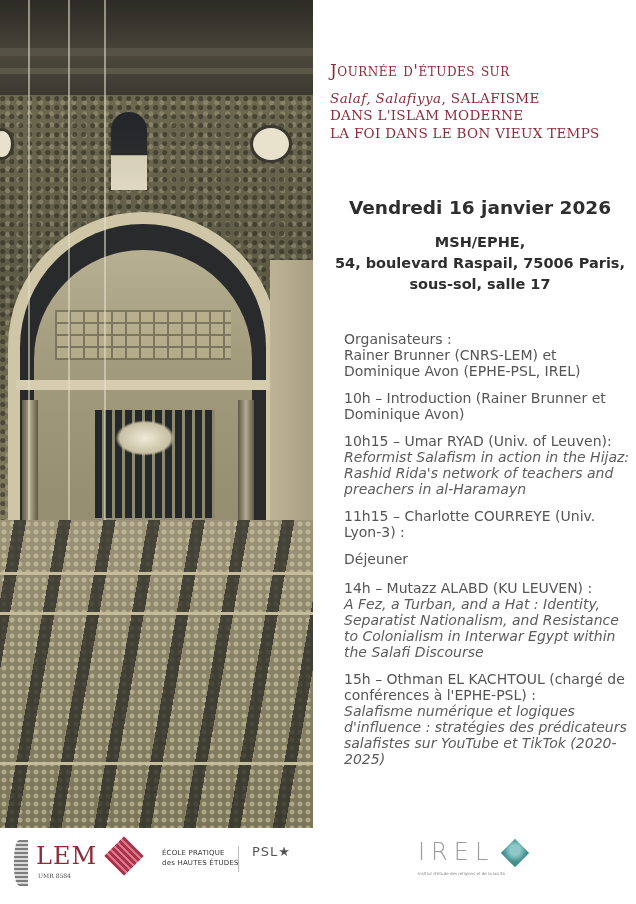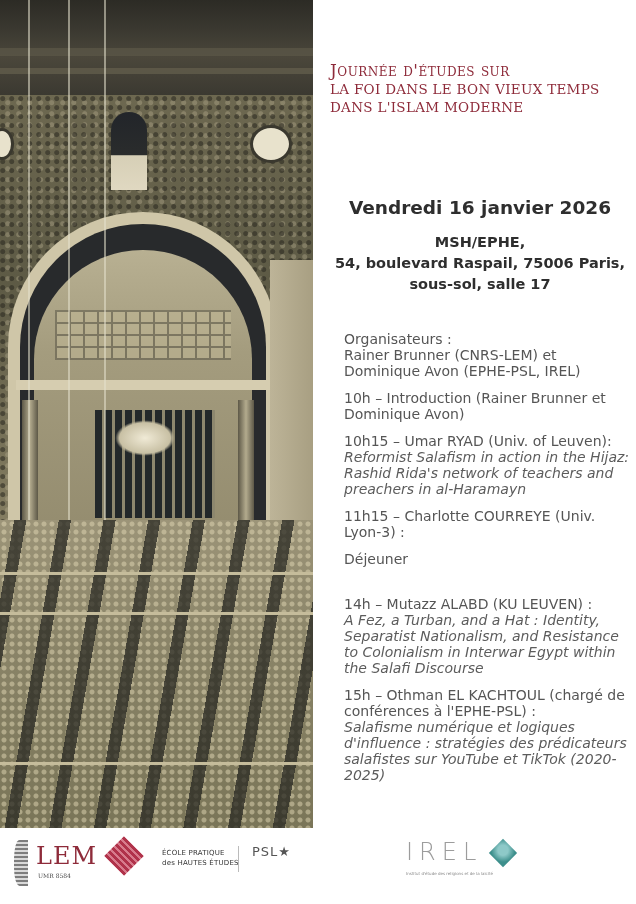--- a/index.html
+++ b/index.html
@@ -69,21 +69,21 @@
   .lem { position:absolute; left:14px; top:12px; width:80px; height:50px; }
   .lem-mark { position:absolute; left:0; top:0; width:14px; height:46px;
     background:repeating-linear-gradient(0deg,#7d7d7d 0 2px,#d9d9d9 2px 4px); border-radius:40% 0 0 40%; }
   .lem-text { position:absolute; left:22px; top:2px; font-family:"DejaVu Serif", serif; font-size:24px; color:#8e2b3a; letter-spacing:1px; }
   .lem-sub { position:absolute; left:24px; top:32px; font-family:"DejaVu Serif", serif; font-size:6px; color:#444; }
   .ephe-diamond { position:absolute; left:110px; top:14px; width:28px; height:28px; transform:rotate(45deg);
     background:repeating-linear-gradient(0deg,#b0324a 0 3px,#d77b8c 3px 5px); }
   .ephe-text { position:absolute; left:162px; top:20px; font-size:7px; line-height:10px; color:#333; letter-spacing:.2px; }
   .psl-bar { position:absolute; left:238px; top:18px; width:1px; height:26px; background:#bbb; }
   .psl { position:absolute; left:252px; top:16px; font-size:13px; color:#555; letter-spacing:1px; }
-  .irel { position:absolute; left:406px; top:10px; width:140px; height:42px; }
+  .irel { position:absolute; left:418px; top:10px; width:140px; height:42px; }
   .irel-text { position:absolute; left:0; top:0; font-size:24px; color:#9c9c9c; letter-spacing:6px; font-weight:300; }
   .irel-diamond { position:absolute; left:87px; top:5px; width:20px; height:20px; transform:rotate(45deg);
     background:radial-gradient(circle at 40% 40%,#8ec9c8 0 30%,#3d8f8c 70%); }
   .irel-sub { position:absolute; left:0; top:33px; font-size:4px; color:#888; white-space:nowrap; }
 </style>
 </head>
 <body>
 
 <div class="photo">
   <div class="ph-top"></div>
@@ -107,22 +107,25 @@
   <div class="ph-rope" style="left:68px"></div>
   <div class="ph-rope" style="left:104px"></div>
   <div class="ph-floor"></div>
   <div class="ph-floor-line" style="top:572px"></div>
   <div class="ph-floor-line" style="top:612px"></div>
   <div class="ph-floor-line" style="top:762px"></div>
 </div>
 
 <div class="title-caps">
   <div class="t1">Journée d'études sur</div>
+  <div class="t2">
+    <i>Salaf, Salafiyya</i><span>, </span><span>SALAFISME</span>
+  </div>
+  <div class="t3">DANS L'ISLAM MODERNE</div>
   <div class="t3">LA FOI DANS LE BON VIEUX TEMPS</div>
-  <div class="t3">DANS L'ISLAM MODERNE</div>
 </div>
 
 <div class="date">Vendredi 16 janvier 2026</div>
 
 <div class="place">
   <div>MSH/EPHE,</div>
   <div>54, boulevard Raspail, 75006 Paris,</div>
   <div>sous-sol, salle 17</div>
 </div>
 
@@ -135,21 +138,21 @@
   <p>
     <span>10h – Introduction (Rainer Brunner et Dominique Avon)</span>
   </p>
   <p>
     <span>10h15 – Umar RYAD (Univ. of Leuven):</span><br>
     <span class="it">Reformist Salafism in action in the Hijaz: Rashid Rida's network of teachers and preachers in al-Haramayn</span>
   </p>
   <p>
     <span>11h15 – Charlotte COURREYE (Univ. Lyon-3) :</span><br>
   </p>
-  <p style="margin-bottom:29px">
+  <p style="margin-bottom:13px">
     <span>Déjeuner</span>
   </p>
   <p>
     <span>14h – Mutazz ALABD (KU LEUVEN) :</span><br>
     <span class="it">A Fez, a Turban, and a Hat : Identity, Separatist Nationalism, and Resistance to Colonialism in Interwar Egypt within the Salafi Discourse</span>
   </p>
   <p>
     <span>15h – Othman EL KACHTOUL (chargé de conférences à l'EPHE-PSL) :</span><br>
     <span class="it">Salafisme numérique et logiques d'influence : stratégies des prédicateurs salafistes sur YouTube et TikTok (2020-2025)</span>
   </p>

